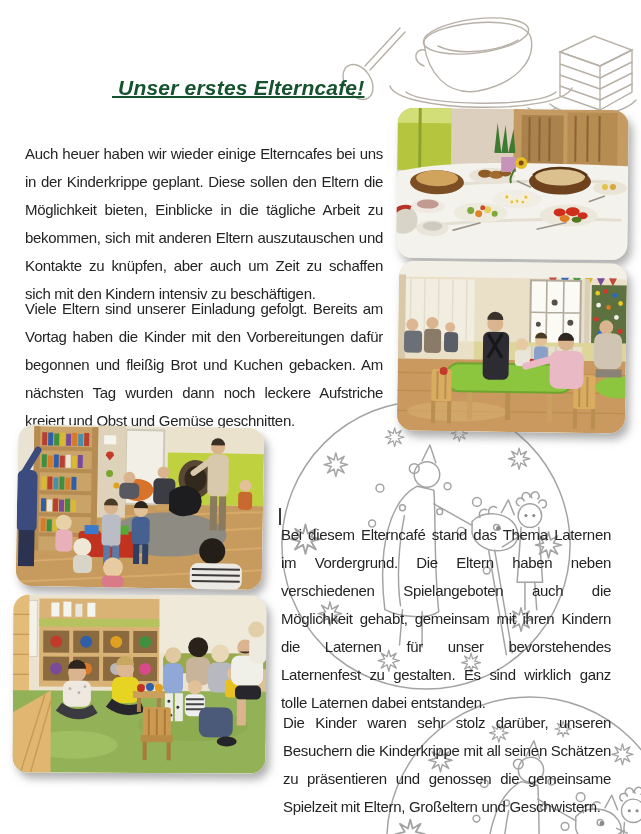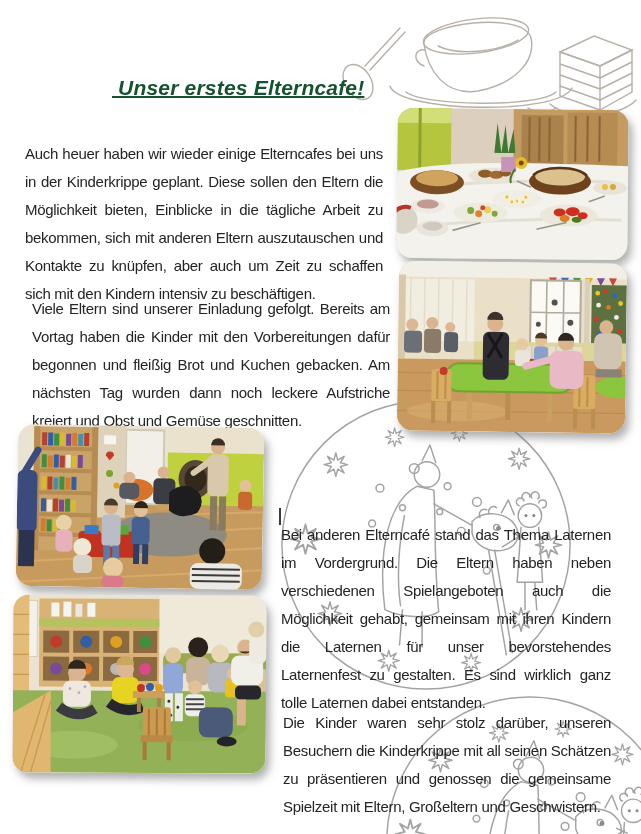--- a/index.html
+++ b/index.html
@@ -4,21 +4,21 @@
 <style>
   html,body{margin:0;padding:0;background:#ffffff;}
   .page{position:relative;width:641px;height:834px;background:#ffffff;overflow:hidden;
         font-family:"Liberation Sans",sans-serif;color:#242424;}
   .title{position:absolute;left:74px;top:62px;z-index:4;font-size:21px;font-weight:bold;
          font-style:italic;color:#14532d;text-decoration:underline;text-decoration-thickness:2px;
          letter-spacing:.2px;white-space:nowrap;margin-left:38px;}
   .para{position:absolute;z-index:4;font-size:15px;line-height:28px;letter-spacing:-.3px;
         text-align:justify;text-justify:inter-word;color:#242424;}
   #p1{left:25px;top:125px;width:358px;}
-  #p2{left:32px;top:268px;width:358px;margin-top:27px;}
+  #p2{left:25px;top:268px;width:358px;margin-top:27px;}
   #p3{left:281px;top:506px;width:330px;}
   #p4{left:283px;top:694px;width:328px;}
   .photo{position:absolute;z-index:5;border-radius:16px;overflow:hidden;
          box-shadow:4px 6px 9px rgba(110,110,110,.55);}
   .photo svg{display:block;width:100%;height:100%;}
   #photo1{left:397px;top:109px;width:231px;height:150px;transform:rotate(.6deg);}
   #photo2{left:398px;top:262px;width:228px;height:170px;transform:rotate(.8deg);}
   #photo3{left:17px;top:426px;width:246px;height:162px;transform:rotate(1deg);}
   #photo4{left:13px;top:595px;width:253px;height:178px;transform:rotate(.3deg);}
   .sketch{position:absolute;z-index:1;}
@@ -104,21 +104,21 @@
       <use href="#lantern-scene"></use>
     </svg>
   <svg id="lantern2" class="sketch" viewBox="0 0 300 300" aria-label="Outline drawing of children with a hobby horse surrounded by stars inside a circle">
       <use href="#lantern-scene"></use>
     </svg>
 
   <h1 class="title">&nbsp;Unser erstes Elterncafe!</h1>
 
   <p id="p1" class="para">Auch heuer haben wir wieder einige Elterncafes bei uns in der Kinderkrippe geplant. Diese sollen den Eltern die Möglichkeit bieten, Einblicke in die tägliche Arbeit zu bekommen, sich mit anderen Eltern auszutauschen und Kontakte zu knüpfen, aber auch um Zeit zu schaffen sich mit den Kindern intensiv zu beschäftigen.</p>
   <p id="p2" class="para">Viele Eltern sind unserer Einladung gefolgt. Bereits am Vortag haben die Kinder mit den Vorbereitungen dafür begonnen und fleißig Brot und Kuchen gebacken. Am nächsten Tag wurden dann noch leckere Aufstriche kreiert und Obst und Gemüse geschnitten.</p>
-  <p id="p3" class="para">Bei anderen Elterncafé stand das Thema Laternen im Vordergrund. Die Eltern haben neben verschiedenen Spielangeboten auch die Möglichkeit gehabt, gemeinsam mit ihren Kindern die Laternen für unser bevorstehendes Laternenfest zu gestalten. Es sind wirklich ganz tolle Laternen dabei entstanden.</p>
+  <p id="p3" class="para">Bei diesem Elterncafé stand das Thema Laternen im Vordergrund. Die Eltern haben neben verschiedenen Spielangeboten auch die Möglichkeit gehabt, gemeinsam mit ihren Kindern die Laternen für unser bevorstehendes Laternenfest zu gestalten. Es sind wirklich ganz tolle Laternen dabei entstanden.</p>
   <p id="p4" class="para">Die Kinder waren sehr stolz darüber, unseren Besuchern die Kinderkrippe mit all seinen Schätzen zu präsentieren und genossen die gemeinsame Spielzeit mit Eltern, Großeltern und Geschwistern.</p>
 
   <div class="cursor"></div>
 
   <figure class="photo" id="photo1" style="margin:0" aria-label="Buffet table with white tablecloth, bread baskets, egg plates, vegetables and spreads">
     <svg viewBox="0 0 231 150" preserveAspectRatio="none">
       <rect width="231" height="150" fill="#ddd3c4"></rect>
       <g>
         <rect x="0" y="0" width="54" height="62" fill="#b5c53e"></rect>
         <rect x="0" y="0" width="54" height="15" fill="#d2de77"></rect>

